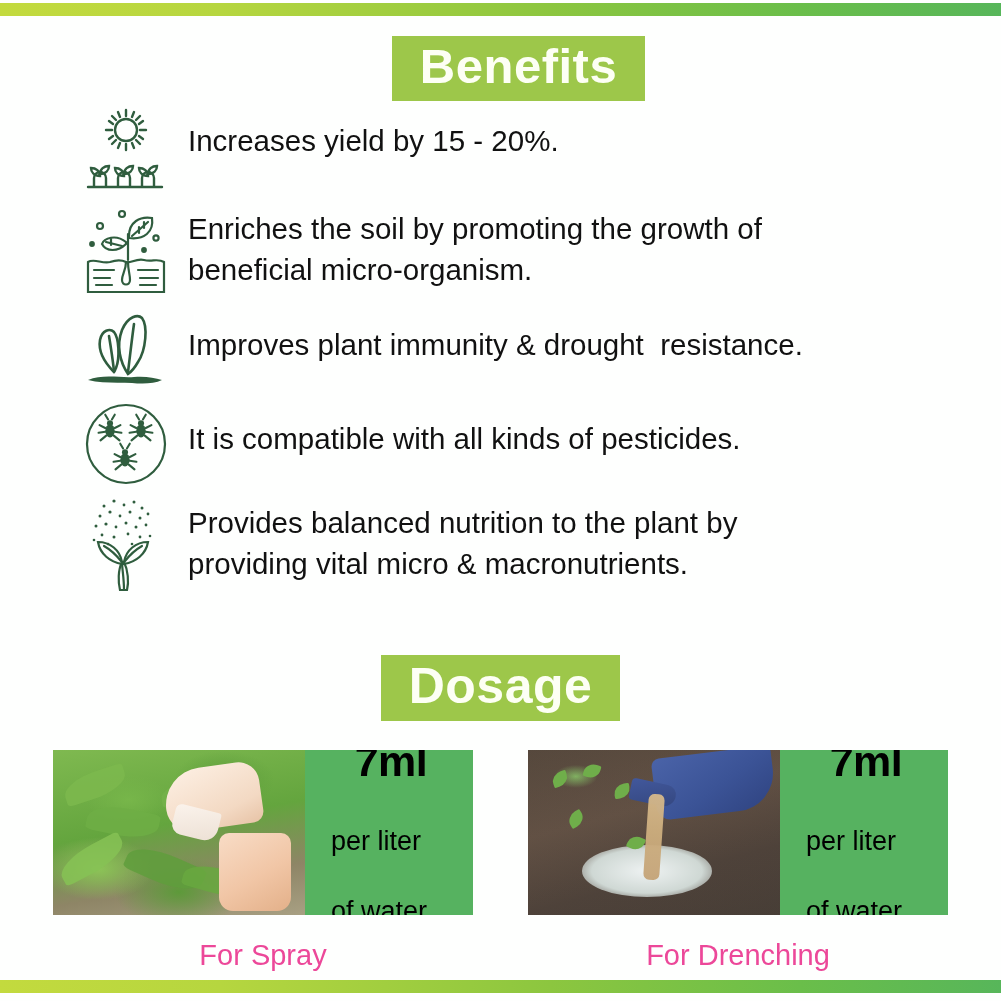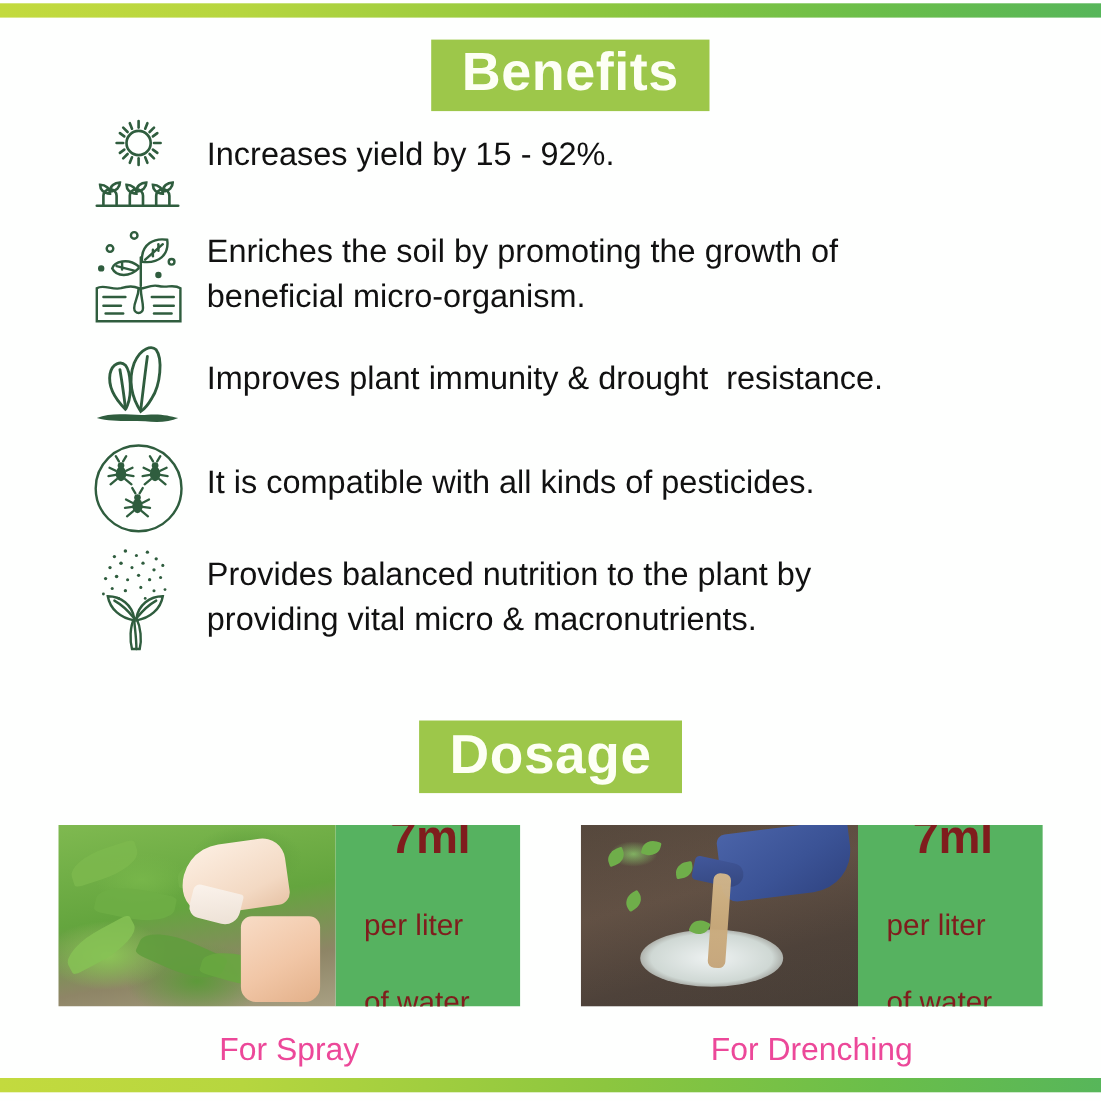--- a/index.html
+++ b/index.html
@@ -112,21 +112,21 @@
   .card-photo {
     width: 252px;
     height: 165px;
     position: relative;
     overflow: hidden;
   }
   .card-panel {
     width: 168px;
     height: 165px;
     background: #56b260;
-    color: #7f1d1d;
+    color: #000000;
     display: flex;
     flex-direction: column;
     justify-content: center;
     align-items: center;
     padding-left: 4px;
     box-sizing: border-box;
   }
   .amount {
     font-size: 43px;
     font-weight: bold;
@@ -285,21 +285,21 @@
           <path d="M18 66 c6 0 9 -4 9 -8 c-5 0 -9 3 -9 8z"></path>
           <path d="M36 78 v-8 a6 6 0 0 1 6 -6 a6 6 0 0 1 6 6 v8"></path>
           <path d="M42 68 c-6 0 -9 -4 -9 -8 c5 0 9 3 9 8z"></path>
           <path d="M42 66 c6 0 9 -4 9 -8 c-5 0 -9 3 -9 8z"></path>
           <path d="M60 78 v-8 a6 6 0 0 1 6 -6 a6 6 0 0 1 6 6 v8"></path>
           <path d="M66 68 c-6 0 -9 -4 -9 -8 c5 0 9 3 9 8z"></path>
           <path d="M66 66 c6 0 9 -4 9 -8 c-5 0 -9 3 -9 8z"></path>
           <line x1="6" y1="79" x2="80" y2="79"></line>
         </svg>
       </div>
-      <div class="benefit-text">Increases yield by 15 - 92%.</div>
+      <div class="benefit-text">Increases yield by 15 - 20%.</div>
     </div>
 
     <div class="benefit-row row-2">
       <div class="benefit-icon">
         <svg width="88" height="88" viewBox="0 0 88 88" fill="none" stroke="#2f5d3e" stroke-width="2.2" stroke-linecap="round">
           <path d="M46 52 C46 40 46 32 46 26"></path>
           <path d="M47 28 C47 14 58 8 70 10 C72 24 62 32 47 30z"></path>
           <path d="M66 14 L50 28"></path>
           <path d="M62 14 L62 20"></path>
             <path d="M57 19 L57 25"></path>

